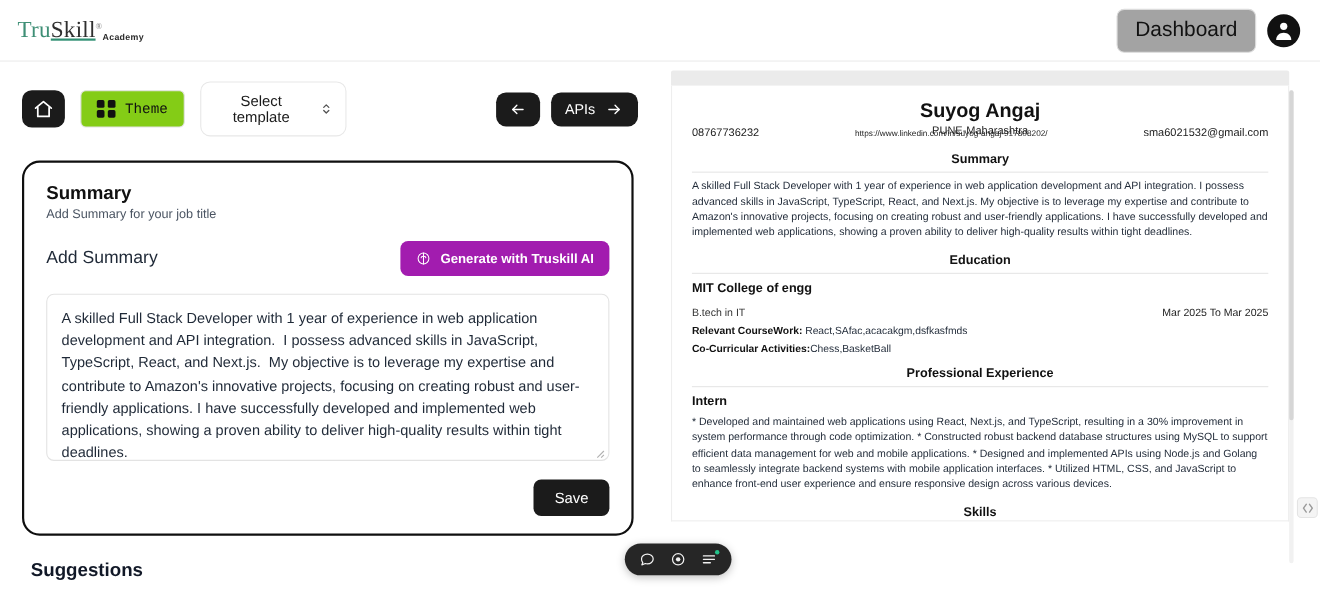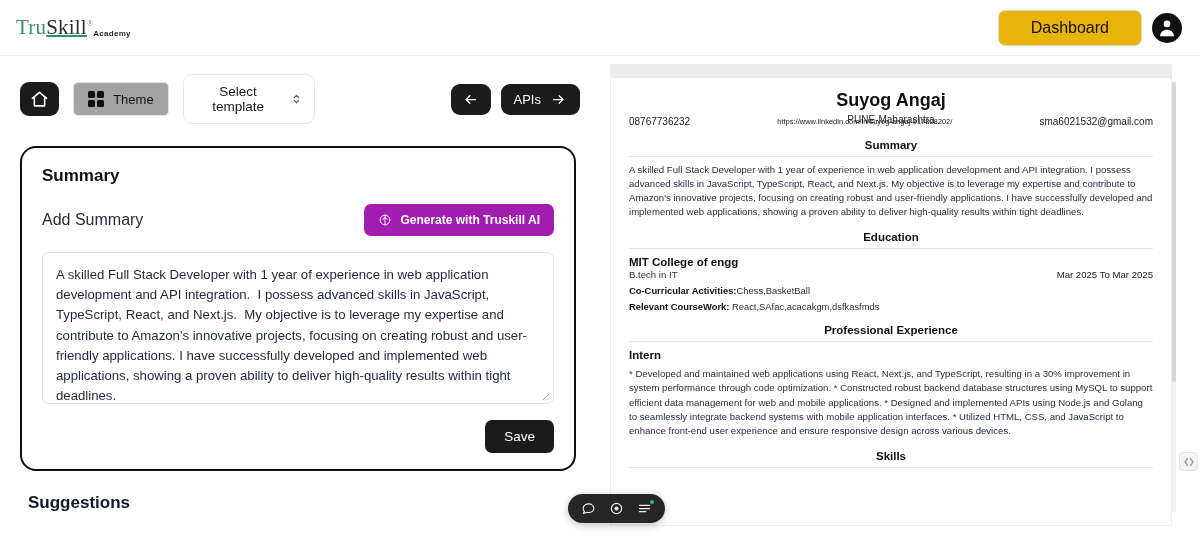--- a/index.html
+++ b/index.html
@@ -27,44 +27,44 @@
   }
   .logo-tru { color: #3f8f76; }
   .logo-kill { color: #2f2f2f; text-decoration: underline; text-decoration-color: #2f8f73; text-underline-offset: 1px; }
   .logo-reg { font-size: 8px; vertical-align: super; color: #777; }
   .logo-sub {
     font-size: 8px; font-weight: bold; color: #2b2b2b;
     align-self: flex-end; margin-top: -3px; margin-right: 6px; letter-spacing: .3px;
   }
   .top-right { display: flex; align-items: center; gap: 10px; }
   .dash-btn {
-    border: 1px solid #dcdcdc; border-radius: 7px; background: #eab308;
-    padding: 8px 32px; font-size: 16px; color: #111; cursor: pointer;
+    border: 1px solid #dcdcdc; border-radius: 7px; background: #a3a3a3;
+    padding: 8px 16px; font-size: 19px; color: #111; cursor: pointer;
   }
   .avatar {
     width: 30px; height: 30px; border-radius: 50%;
     background: #111; display: flex; align-items: center; justify-content: center;
     overflow: hidden;
   }
 
   
   .content { display: flex; height: 482px; width: 100%; }
   .left-pane { width: 600px; padding: 18px 20px 0 20px; position: relative; overflow: hidden; }
   .right-pane { width: 600px; padding: 8px 14px 0 6px; position: relative; }
 
   
   .toolbar { display: flex; align-items: center; gap: 14px; margin-bottom: 22px; }
   .home-btn {
     width: 42px; height: 34px; background: #1b1b1b; border-radius: 9px;
     display: flex; align-items: center; justify-content: center; cursor: pointer; border: none;
   }
   .theme-btn {
     display: flex; align-items: center; gap: 9px;
-    border: 1px solid #e2e2e2; border-radius: 5px; background: #a3a3a3;
-    padding: 8px 14px; font-size: 13px; cursor: pointer; color: #111;
+    border: 1px solid #e2e2e2; border-radius: 5px; background: #84cc16;
+    padding: 8px 14px; font-size: 13px; cursor: pointer; color: #111; font-family: Liberation Mono, monospace;
   }
   .grid-icon { display: grid; grid-template-columns: 7px 7px; grid-gap: 2.5px; }
   .grid-icon i { width: 7px; height: 7px; background: #111; border-radius: 1.5px; display: block; }
   .tmpl-btn {
     display: flex; align-items: center; gap: 12px;
     border: 1px solid #e8e8e8; border-radius: 9px; background: #fff;
     padding: 9px 12px; font-size: 13.5px; cursor: pointer; color: #1a1a1a;
   }
   .nav-group { display: flex; gap: 10px; margin-left: 122px; }
   .nav-btn {
@@ -103,38 +103,38 @@
     background: #1b1b1b; color: #fff; border: none; border-radius: 7px;
     padding: 9px 19px; font-size: 13.5px; cursor: pointer;
   }
   .suggestions-title { font-size: 17px; font-weight: bold; margin: 22px 0 14px 8px; }
 
   
   .preview-shell { position: relative; width: 570px; }
   .preview-topbar { height: 14px; background: #ebebeb; border-radius: 2px 2px 0 0; margin: 0 4px; }
   .resume {
     background: #fff; border: 1px solid #eee; border-top: none;
-    padding: 12px 18px 16px 18px; height: 448px; overflow: hidden;
+    padding: 12px 18px 16px 18px; height: 396px; overflow: hidden;
     margin: 0 4px;
   }
   .r-name { text-align: center; font-size: 18px; font-weight: bold; color: #111; }
   .r-role { text-align: center; font-size: 12.5px; font-weight: bold; color: #1a1a1a; margin-top: 4px; }
   .r-loc { text-align: center; font-size: 10px; color: #222; margin-top: 3px; }
   .r-contact { display: flex; align-items: center; justify-content: space-between; margin-top: -9px; }
   .r-phone, .r-email { font-size: 10px; color: #222; }
   .r-link { font-size: 7.5px; color: #222; }
   .r-sec-head {
     text-align: center; font-size: 11.5px; font-weight: bold;
     margin-top: 12px; color: #111;
   }
   .r-rule { border-bottom: 1px solid #e6e6e6; margin-top: 5px; }
   .r-body { font-size: 9.6px; line-height: 1.47; color: #1f2937; margin-top: 6px; text-align: left; }
   .r-entry-head { display: flex; justify-content: space-between; align-items: baseline; margin-top: 7px; }
   .r-org { font-size: 11.5px; font-weight: bold; color: #111; }
-  .r-sub-line { display: flex; justify-content: space-between; align-items: baseline; margin-top: 1px; }
+  .r-sub-line { display: flex; justify-content: space-between; align-items: baseline; margin-top: 11px; }
   .r-sub { font-size: 9.6px; color: #333; }
   .r-date { font-size: 9.6px; color: #222; }
   .r-meta { font-size: 9.4px; color: #1f2937; margin-top: 5px; }
   .r-meta b { color: #111; }
   .r-scroll {
     position: absolute; right: 0px; top: 18px; width: 4px; height: 430px;
     background: #f1f1f1; border-radius: 3px;
   }
   .r-scroll i { display: block; width: 4px; height: 300px; background: #d6d6d6; border-radius: 3px; }
 
@@ -223,20 +223,21 @@
           <svg width="17" height="15" viewBox="0 0 24 24" fill="none" stroke="#fff" stroke-width="2" stroke-linecap="round" stroke-linejoin="round">
             <path d="M4 12h15"></path>
               <path d="M13 6l6 6-6 6"></path>
           </svg>
         </button>
       </div>
     </div>
 
     <div class="card">
       <div class="card-title">Summary</div>
+      <div class="card-sub">Add Summary for your job title</div>
 
       <div class="row-between">
         <div class="add-summary">Add Summary</div>
         <button class="ai-btn">
           <svg width="14" height="14" viewBox="0 0 24 24" fill="none" stroke="#fff" stroke-width="1.6" stroke-linecap="round">
             <circle cx="12" cy="12" r="8.4"></circle>
               <path d="M12 3.6v16.8"></path>
             <path d="M12 8.4c-2.1 0-3.6 1.1-3.6 2.6M12 8.4c2.1 0 3.6 1.1 3.6 2.6"></path>
           </svg>
           <span>Generate with Truskill AI</span>
@@ -280,24 +281,24 @@
         <div class="r-sec-head">Education</div>
         <div class="r-rule"></div>
         <div class="r-entry-head">
           <div class="r-org">MIT College of engg</div>
         </div>
         <div class="r-sub-line">
           <div class="r-sub">B.tech in IT</div>
           <div class="r-date">Mar 2025 To Mar 2025</div>
         </div>
         <div class="r-meta">
+          <b>Relevant CourseWork:</b><span> React,SAfac,acacakgm,dsfkasfmds</span>
+        </div>
+        <div class="r-meta">
           <b>Co-Curricular Activities:</b><span>Chess,BasketBall</span>
-        </div>
-        <div class="r-meta">
-          <b>Relevant CourseWork:</b><span> React,SAfac,acacakgm,dsfkasfmds</span>
         </div>
 
         <div class="r-sec-head">Professional Experience</div>
         <div class="r-rule"></div>
         <div class="r-entry-head">
           <div class="r-org">Intern</div>
         </div>
         <div class="r-body">* Developed and maintained web applications using React, Next.js, and TypeScript, resulting in a 30% improvement in system performance through code optimization. * Constructed robust backend database structures using MySQL to support efficient data management for web and mobile applications. * Designed and implemented APIs using Node.js and Golang to seamlessly integrate backend systems with mobile application interfaces. * Utilized HTML, CSS, and JavaScript to enhance front-end user experience and ensure responsive design across various devices.</div>
 
         <div class="r-sec-head">Skills</div>

